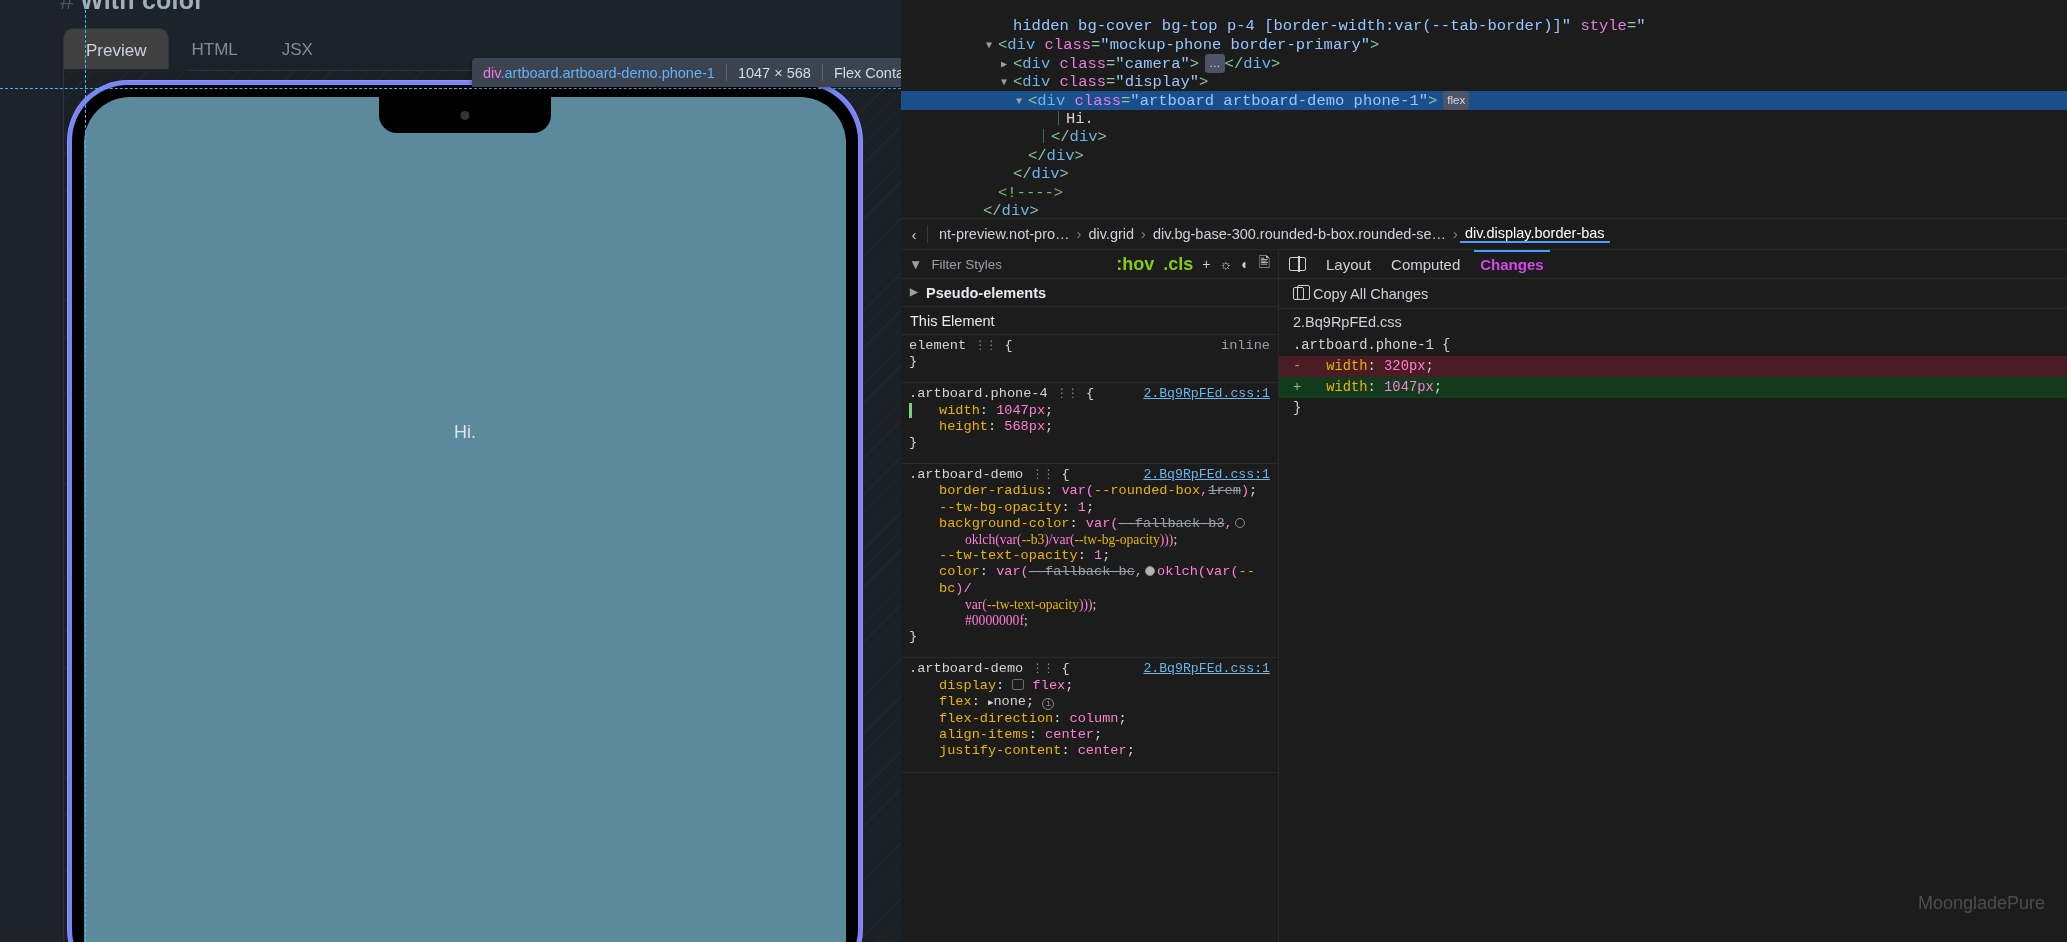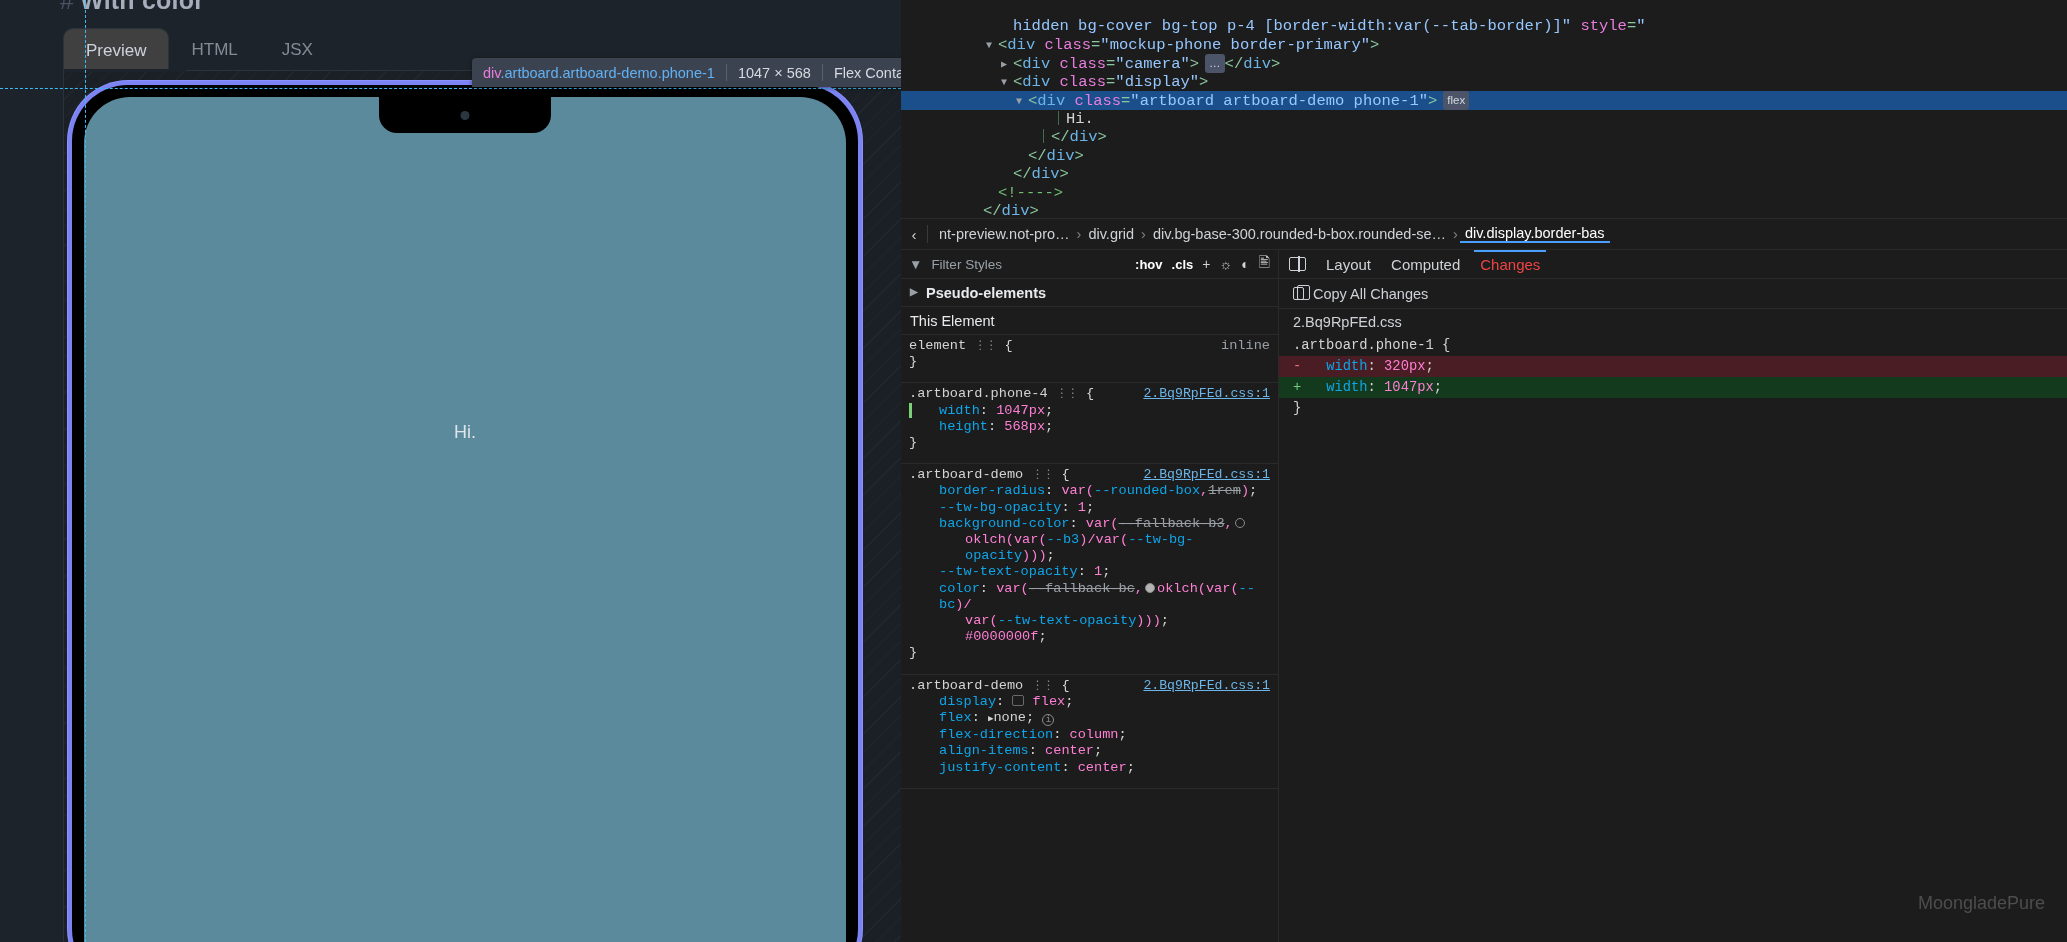--- a/index.html
+++ b/index.html
@@ -104,62 +104,62 @@
   #crumb .c.cur { border-bottom: 2px solid #4a9eff; color: #fff; }
   #crumb .ch { color: #7d828a; padding: 0 2px; }
 
   
   #styles { position: absolute; left: 0; top: 250px; width: 378px; height: 692px;
      background: #1c1c1c; border-right: 1px solid #2a2a2a; overflow: hidden; }
   #filterbar { height: 29px; display: flex; align-items: center; gap: 9px;
      padding: 0 8px; border-bottom: 1px solid #2a2a2a;
      font-family: "Liberation Sans", sans-serif; font-size: 13.5px; color: #9aa0a6; }
   #filterbar .fname { flex: 1; }
-  #filterbar .pill { color: #ffffff; font-weight: bold; font-size: 13px; }
+  #filterbar .pill { color: #84cc16; font-weight: bold; font-size: 18px; }
   #filterbar .ic { color: #cfd2d6; font-size: 14px; }
 
   .secthead { height: 28px; display: flex; align-items: center; padding-left: 9px;
      font-family: "Liberation Sans", sans-serif; font-size: 14.5px; color: #e8eaed;
      border-bottom: 1px solid #2a2a2a; }
   .secthead.bold { font-weight: bold; }
   .secthead .tw { color: #9aa0a6; margin-right: 4px; }
 
   .rule { border-bottom: 1px solid #2a2a2a; padding: 3px 0 12px 8px;
      font-family: "Liberation Mono", monospace; font-size: 13.6px;
      line-height: 16.2px; color: #d4d4d4; position: relative; }
   .rule .src { position: absolute; right: 8px; top: 3px; color: #6cb5e8;
      text-decoration: underline; font-size: 13.2px; }
   .sel-n { color: #d4d4d4; }
-  .prop { color: #0ea5e9; }
+  .prop { color: #eab308; }
   .val  { color: #ff7fd5; }
   .val2 { color: #d4d4d4; }
   .strike { text-decoration: line-through; color: #9aa0a6; }
   .swatch { display: inline-block; width: 10px; height: 10px; border-radius: 50%;
      border: 1px solid #8a8a8a; vertical-align: -1px; margin: 0 2px; }
   .swatch.fill { background: #b4b4b4; }
   .ind { padding-left: 30px; }
-  .ind2 { padding-left: 56px; }
+  .ind2 { padding-left: 56px; font-family: Liberation Serif, serif; }
   .greenbar { position: absolute; left: 0; width: 3px; height: 15px; background: #7ad17a; }
   .dots { color: #8a8a8a; letter-spacing: -1px; font-size: 12px; }
   .badge { display: inline-block; border: 1px solid #6a6a6a; border-radius: 2px;
      width: 12px; height: 11px; vertical-align: -1px; position: relative; }
   .inline-lbl { position: absolute; right: 8px; top: 3px; color: #9aa0a6; }
   .info { display:inline-block; width:12px; height:12px; border:1px solid #8a8a8a;
      border-radius:50%; font-size:9px; line-height:11px; text-align:center;
      color:#8a8a8a; vertical-align:-1px; }
   .tri { color:#cfd2d6; font-size:9px; }
 
   
   #right2 { position: absolute; left: 378px; top: 250px; width: 788px; height: 692px;
      background: #1c1c1c; overflow: hidden; }
   #r2tabs { height: 29px; display: flex; align-items: center; gap: 20px; padding: 0 10px;
      border-bottom: 1px solid #2a2a2a; font-family: "Liberation Sans", sans-serif;
      font-size: 15px; color: #cfd2d6; }
   #r2tabs .t { position: relative; height: 29px; display: flex; align-items: center; }
-  #r2tabs .t.active { color: #ef4444; font-weight: normal; }
+  #r2tabs .t.active { color: #d946ef; font-weight: bold; }
   #r2tabs .t.active::before { content: ""; position: absolute; left: -6px; right: -6px;
      top: 0; height: 2px; background: #4a9eff; }
   #r2tabs .panelicon { width: 17px; height: 14px; border: 1.6px solid #cfd2d6;
      border-radius: 2px; position: relative; }
   #r2tabs .panelicon::after { content:""; position:absolute; left:8px; top:-1.6px;
      bottom:-1.6px; width:1.6px; background:#cfd2d6; }
 
   #copyrow { height: 30px; display: flex; align-items: center; gap: 9px; padding: 0 14px;
      border-bottom: 1px solid #2a2a2a; font-family: "Liberation Sans", sans-serif;
      font-size: 14.5px; color: #cfd2d6; }

